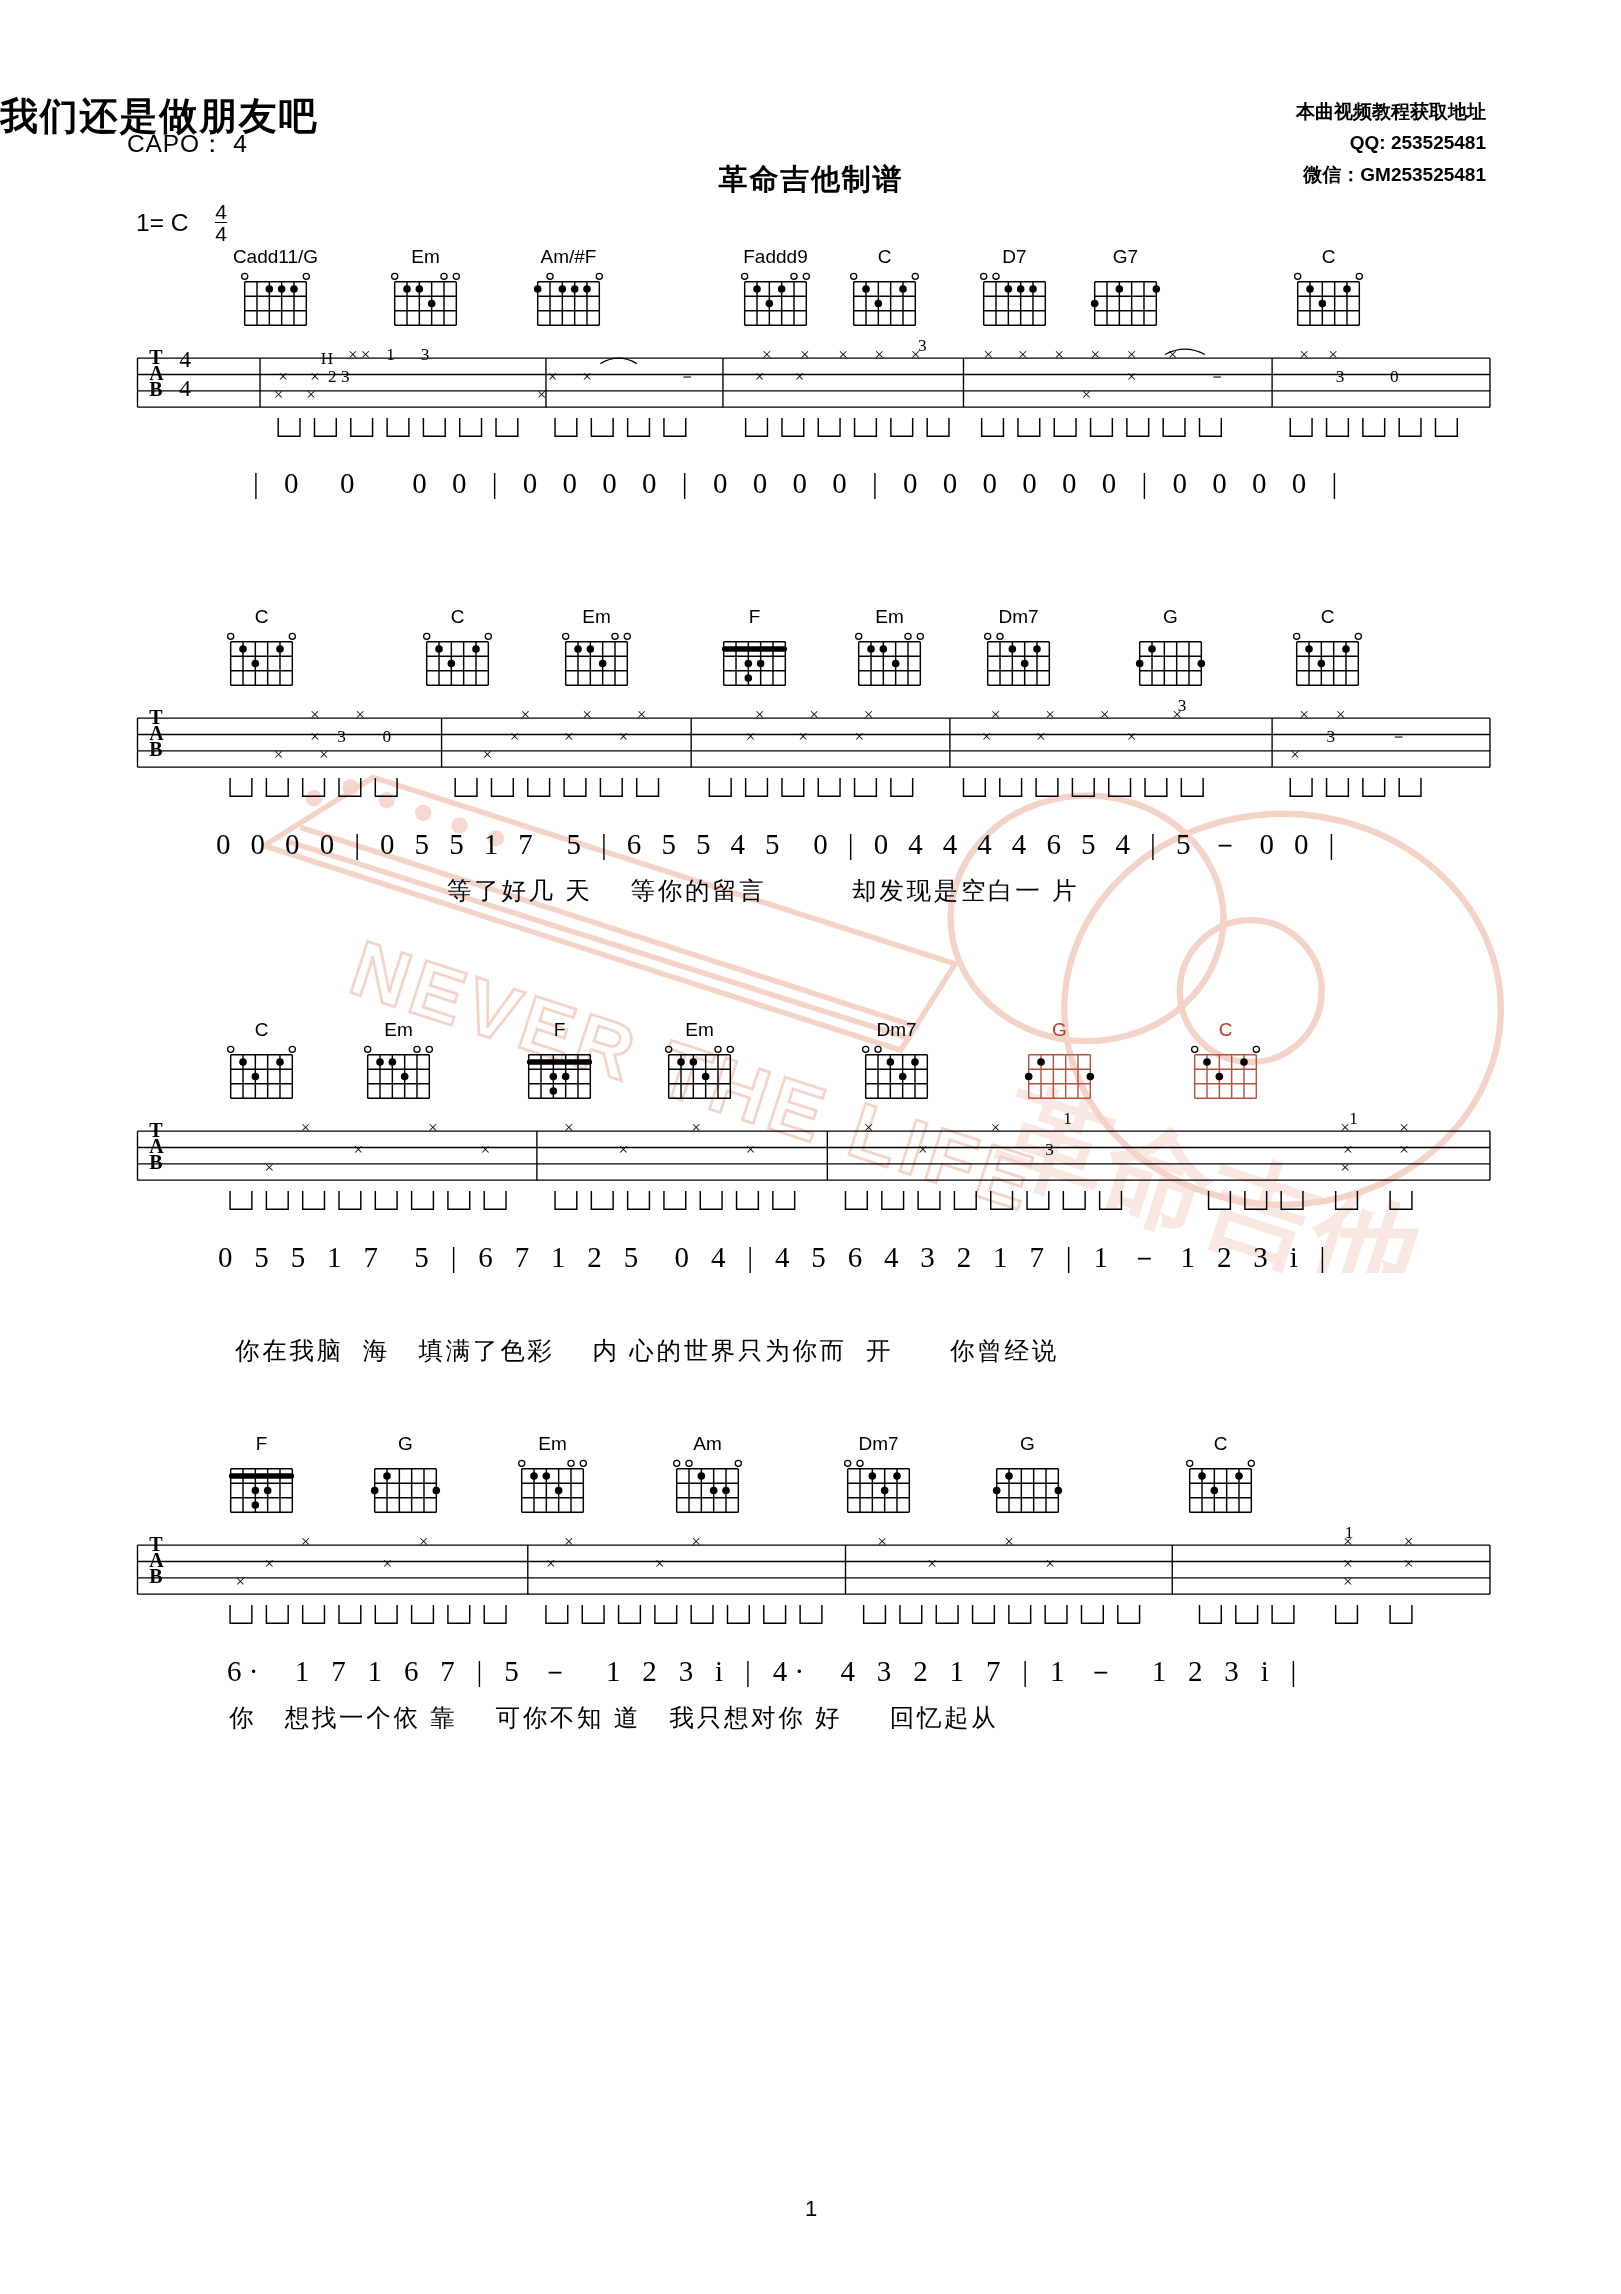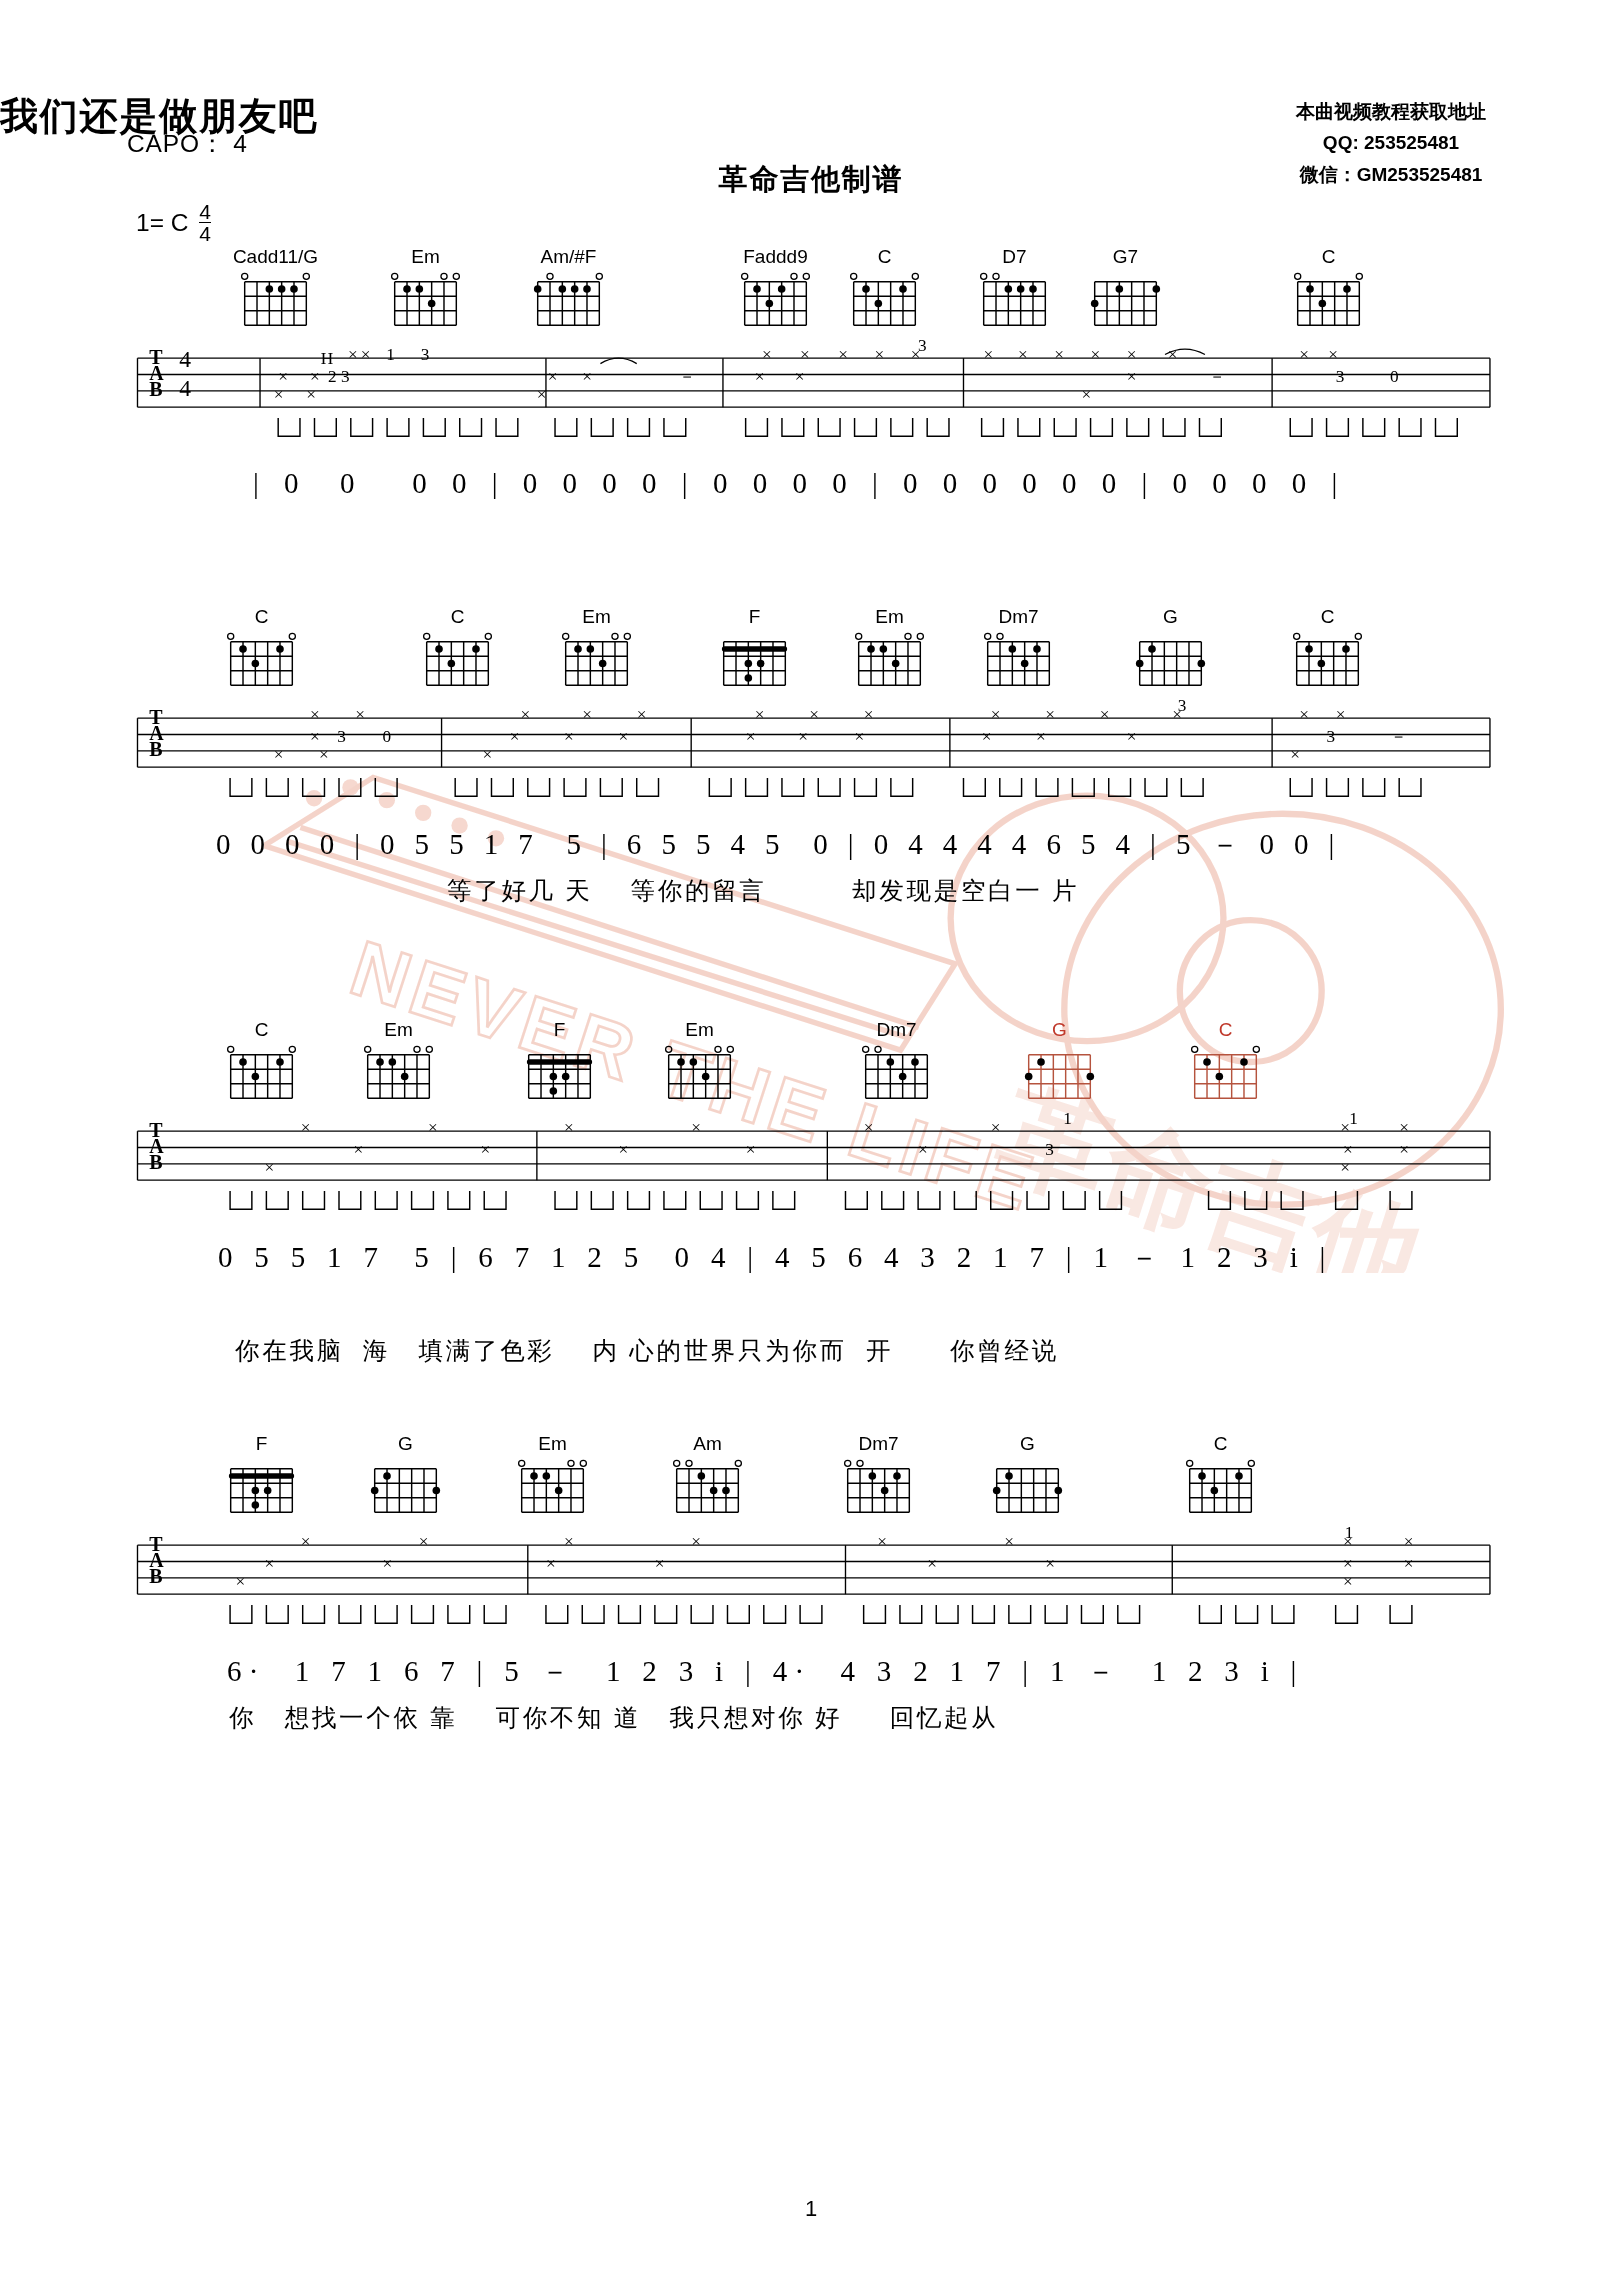--- a/index.html
+++ b/index.html
@@ -29,21 +29,21 @@
     font-size: 24.5px;
     letter-spacing: 0.9px;
   }
   .keysig {
     position: absolute;
     left: 136px;
     top: 202px;
     font-size: 24.5px;
     display: flex;
     align-items: center;
-    gap: 8px;
+    gap: 24px;
   }
   .timesig {
     display: inline-flex;
     flex-direction: column;
     line-height: 0.95;
     font-size: 21px;
     text-align: center;
     margin-left: 2.7px;
   }
   .timesig .num { border-bottom: 0px; }
@@ -66,21 +66,21 @@
     font-weight: bold;
     letter-spacing: 1.8px;
   }
   .contact {
     position: absolute;
     right: 136px;
     top: 96px;
     font-size: 19px;
     font-weight: bold;
     line-height: 1.65;
-    text-align: center;
+    text-align: right;
   }
 
   
   .watermark {
     position: absolute;
     left: 264px;
     top: 691px;
     width: 1346px;
     height: 582px;
     pointer-events: none;

